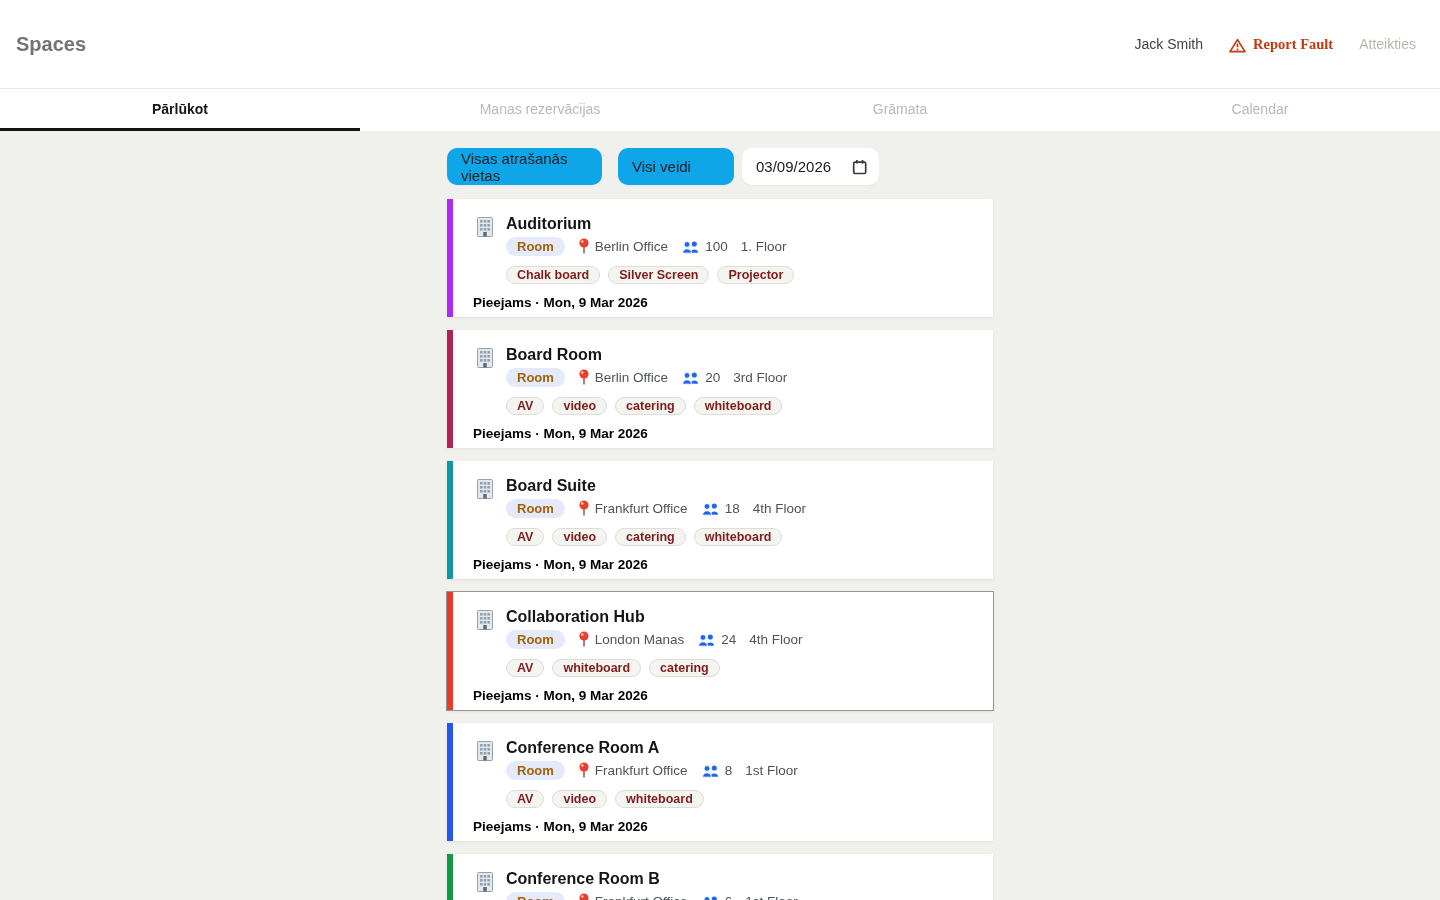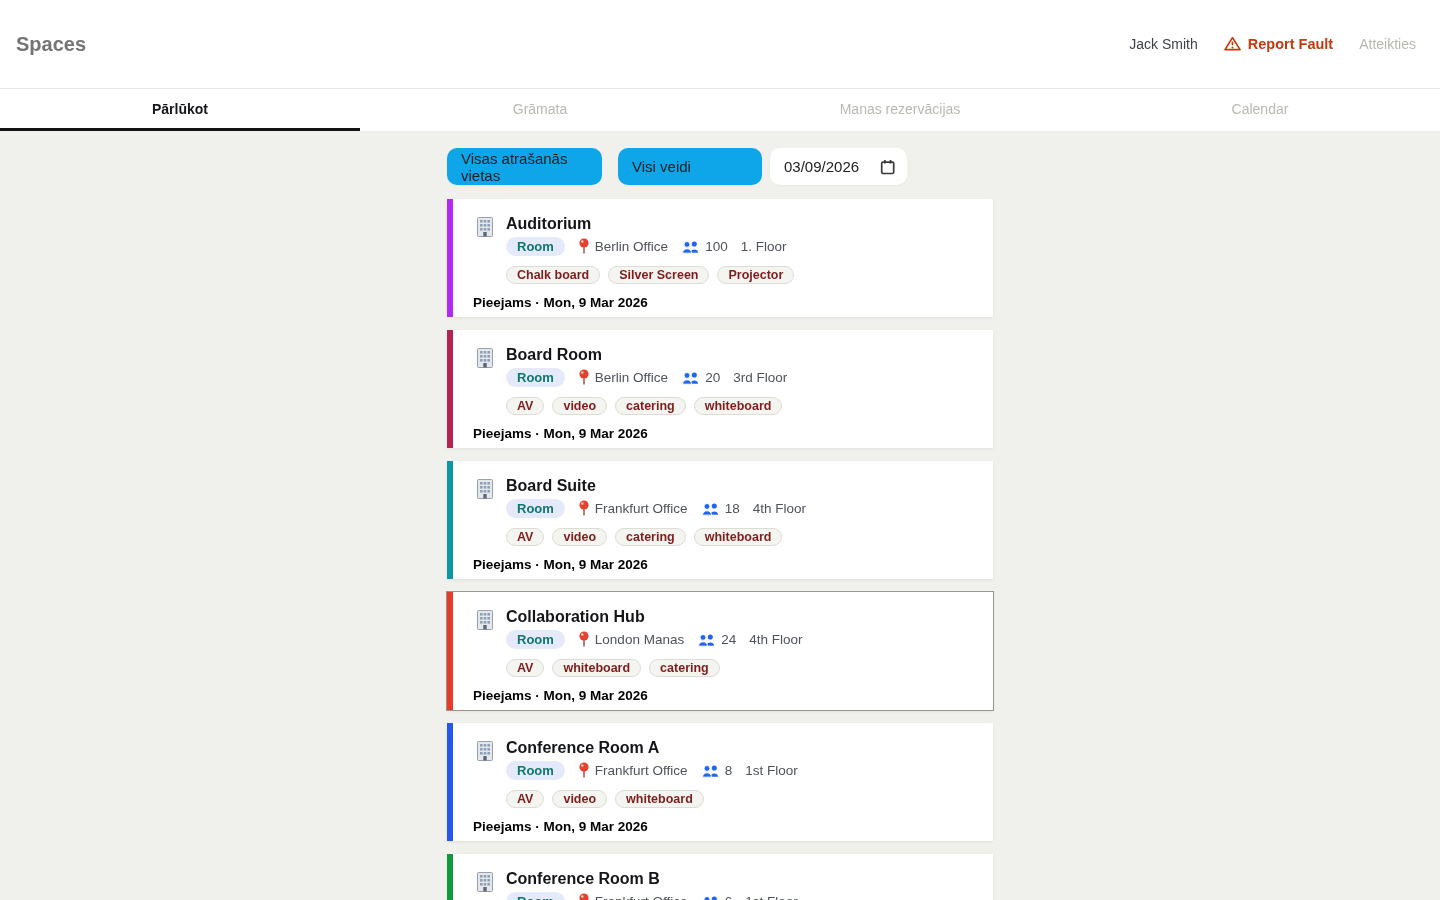--- a/index.html
+++ b/index.html
@@ -9,23 +9,23 @@
   
   .header {
     height:88px; background:#ffffff;
     display:flex; align-items:center; justify-content:space-between;
     padding:0 24px 0 16px;
   }
   .brand { font-size:20px; font-weight:bold; color:#737373; }
   .header-right { display:flex; align-items:center; gap:26px; }
   .user-name { font-size:14px; color:#3e4248; }
   .report-fault {
-    display:flex; align-items:flex-start; gap:7px;
+    display:flex; align-items:flex-end; gap:7px;
     background:none; border:none; cursor:pointer;
-    font-family:Liberation Sans, sans-serif; font-size:14.5px; font-weight:bold; color:#c13a10;
+    font-family:Liberation Serif, serif; font-size:14.5px; font-weight:bold; color:#c13a10;
   }
   .logout { background:none; border:none; cursor:pointer; font-family:inherit;
     font-size:14px; color:#b7b7af; }
 
   
   .tabbar { display:flex; background:#ffffff; border-top:1px solid #e9e9e4; height:43px; }
   .tab {
     flex:1; background:none; border:none; cursor:pointer; font-family:inherit;
     font-size:14px; color:#b9b9b1; border-bottom:3px solid transparent;
   }
@@ -37,21 +37,21 @@
 
   .filters { display:flex; align-items:center; }
   .pill {
     height:37px; background:#0ea5e9; border:none; border-radius:10px;
     font-family:inherit; font-size:15px; color:#202124;
     box-shadow:0 1px 2px rgba(0,0,0,0.04);
     appearance:none; -webkit-appearance:none;
     padding:0 14px; text-align:left; cursor:pointer;
   }
   .pill.location { width:155px; margin-right:16px; }
-  .pill.type { width:144px; margin-right:8px; }
+  .pill.type { width:116px; margin-right:8px; }
   .date-pill {
     width:137px; height:37px; background:#ffffff; border-radius:10px;
     box-shadow:0 1px 2px rgba(0,0,0,0.04);
     display:flex; align-items:center; justify-content:space-between;
     padding:0 12px 0 14px; cursor:pointer;
   }
   .date-value { font-size:15px; color:#202124; }
 
   
   .card-list { margin-top:14px; }
@@ -63,21 +63,21 @@
   }
   .card.selected { box-shadow:0 0 0 1px #96968d, 0 1px 3px rgba(0,0,0,0.10); }
   .accent { position:absolute; left:0; top:0; bottom:0; width:6px; }
   .card-body { padding:15px 20px 0 26px; }
   .card-top { display:flex; gap:9px; }
   .building { flex:0 0 24px; margin-top:1px; }
   .room-title { font-size:16px; font-weight:bold; color:#141518; line-height:19px; }
   .meta { display:flex; align-items:center; gap:13px; margin-top:4px;
     font-size:13.5px; color:#4e535a; }
   .badge {
-    background:#e5eafb; color:#0f766e; font-size:13px; font-weight:bold;
+    background:#e5eafb; color:#a16207; font-size:13px; font-weight:bold;
     padding:2px 11px; border-radius:999px;
   }
   .meta-item { display:flex; align-items:center; gap:5px; }
   .tags { display:flex; gap:8px; margin:10px 0 0 33px; }
   .tag {
     background:#f4f4f0; border:1px solid #ddddd6; border-radius:9px;
     padding:1px 10px; font-size:12.5px; font-weight:bold; color:#7f1d1d;
   }
   .avail { margin-top:11px; font-size:13.5px; font-weight:bold; color:#000000; }
 </style>
@@ -97,22 +97,22 @@
         </svg>
       </span>
       <span>Report Fault</span>
     </button>
     <button class="logout">Atteikties</button>
   </div>
 </div>
 
 <div class="tabbar">
   <button class="tab active">Pārlūkot</button>
+  <button class="tab">Manas rezervācijas</button>
   <button class="tab">Grāmata</button>
-  <button class="tab">Manas rezervācijas</button>
   <button class="tab">Calendar</button>
 </div>
 
 <div class="content">
   <div class="column">
 
     <div class="filters">
       <button class="pill location">Visas atrašanās vietas</button>
       <button class="pill type">Visi veidi</button>
       <div class="date-pill">

